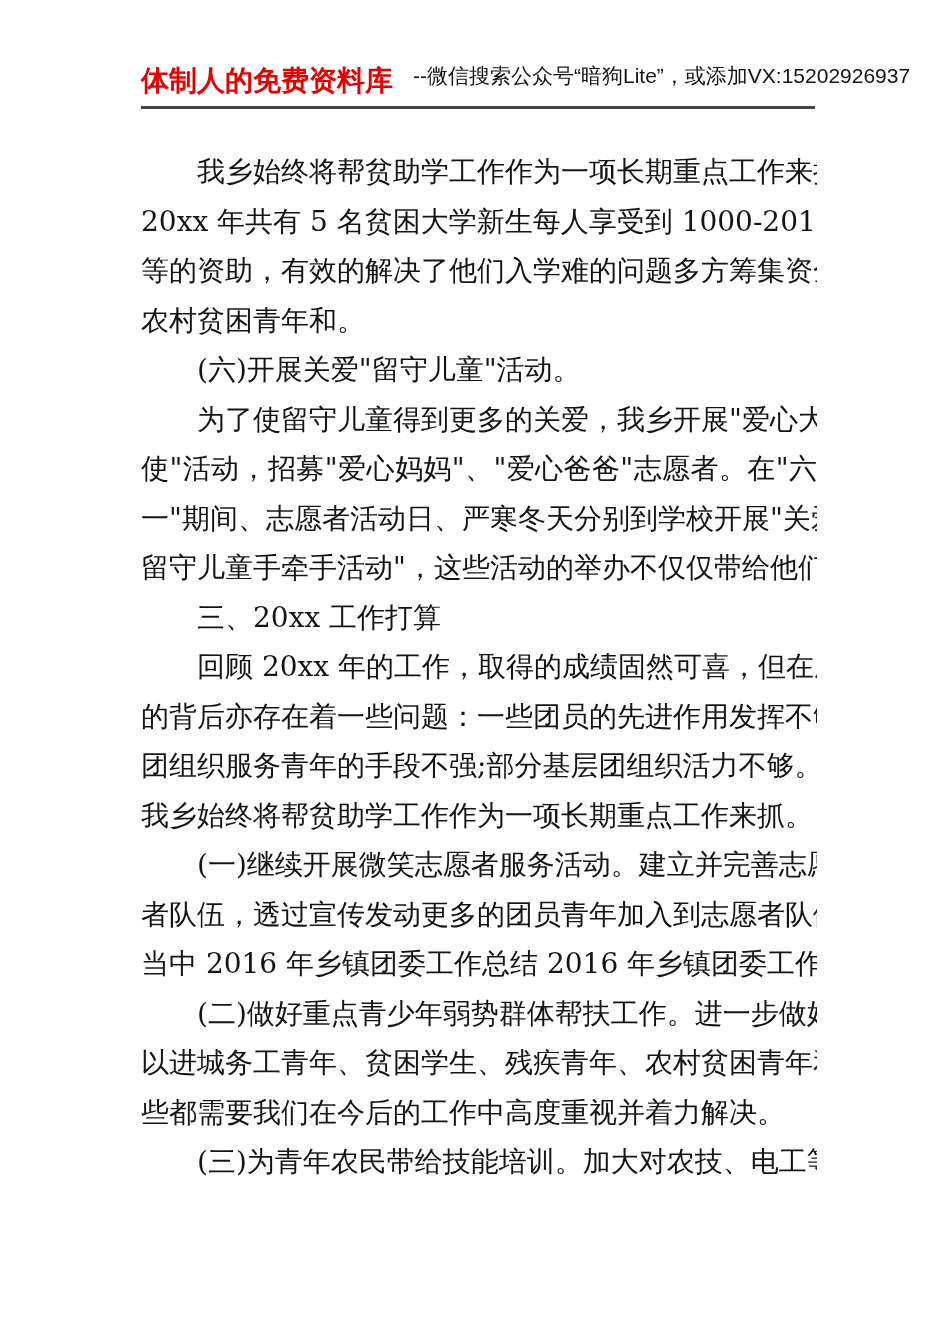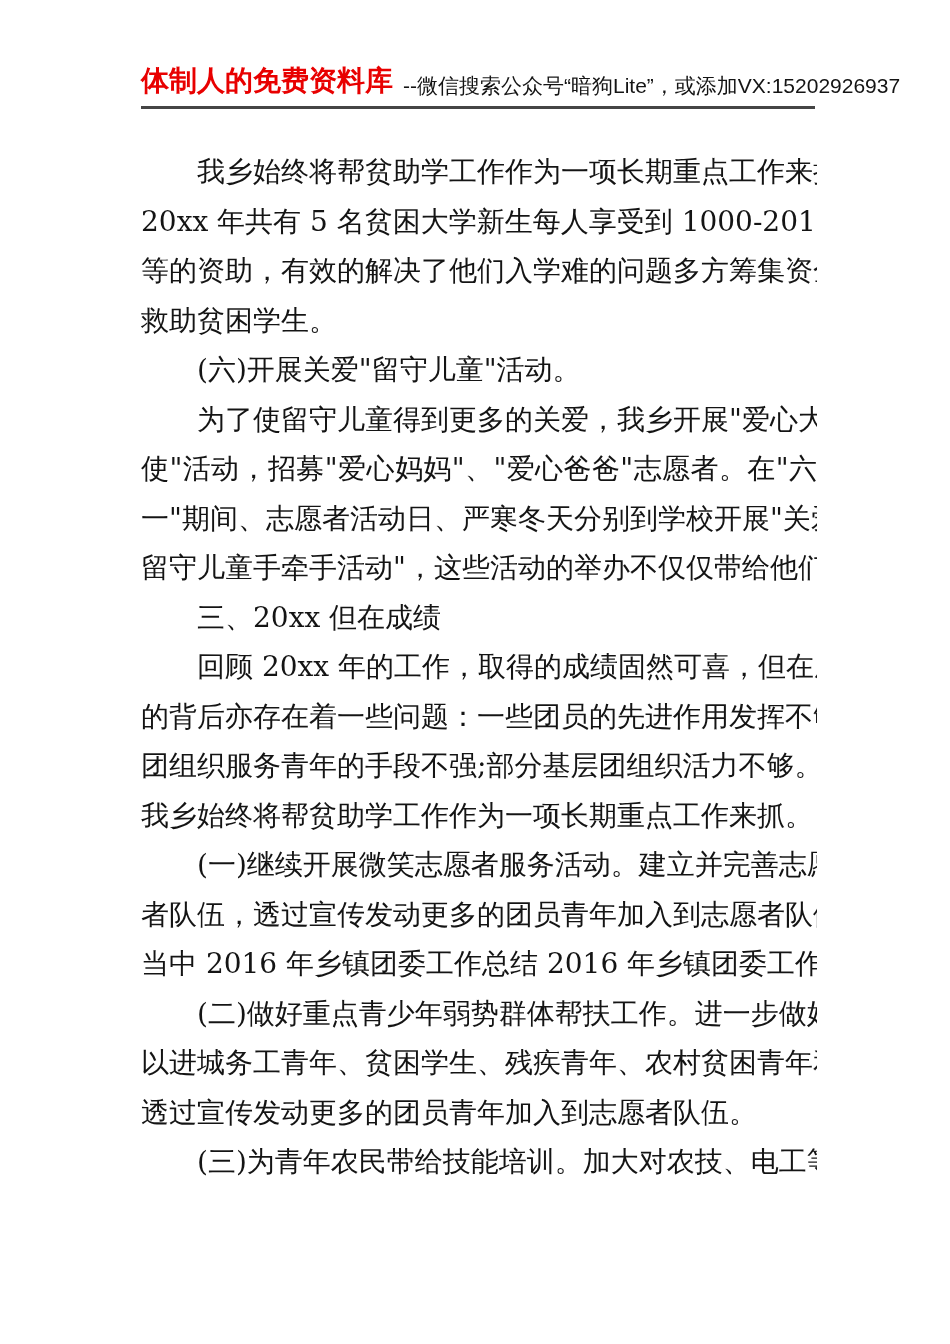--- a/index.html
+++ b/index.html
@@ -17,35 +17,35 @@
     background: #ffffff;
     box-sizing: border-box;
     padding: 62px 135px 0 141px;
     font-family: "DejaVu Serif", "Liberation Serif", serif;
     color: #141414;
   }
   .header {
     width: 674px;
     white-space: nowrap;
     display: flex;
-    align-items: flex-end;
+    align-items: flex-start;
   }
   .brand {
     font-family: "Liberation Sans", sans-serif;
     font-weight: bold;
     font-size: 28px;
     color: #e80000;
     letter-spacing: 0px;
     flex: 0 0 auto;
   }
   .tagline {
     font-family: "Liberation Sans", sans-serif;
     font-size: 21px;
     color: #141414;
-    margin-left: 10px;
+    margin-left: 20px;
     flex: 0 0 auto;
   }
   .divider {
     width: 674px;
     height: 3px;
     background: #454545;
     margin-top: 6px;
   }
   .doc-body {
     margin-top: 38px;
@@ -80,47 +80,47 @@
   <div class="header">
     <span class="brand">体制人的免费资料库</span>
     <span class="tagline">--微信搜索公众号“暗狗Lite”，或添加VX:15202926937</span>
   </div>
   <div class="divider"></div>
   <div class="doc-body">
       <div class="para">
         <div class="line indent fill">我乡始终将帮贫助学工作作为一项长期重点工作来抓，</div>
         <div class="line fill">20xx 年共有 5 名贫困大学新生每人享受到 1000-2016 元不</div>
         <div class="line fill">等的资助，有效的解决了他们入学难的问题多方筹集资金</div>
-        <div class="line">救助贫困学生。</div>
+        <div class="line">农村贫困青年和。</div>
       </div>
       <div class="para">
         <div class="line indent">(六)开展关爱"留守儿童"活动。</div>
       </div>
       <div class="para">
         <div class="line indent fill">为了使留守儿童得到更多的关爱，我乡开展"爱心大</div>
         <div class="line fill">使"活动，招募"爱心妈妈"、"爱心爸爸"志愿者。在"六</div>
         <div class="line fill">一"期间、志愿者活动日、严寒冬天分别到学校开展"关爱</div>
         <div class="line fill">留守儿童手牵手活动"，这些活动的举办不仅仅带给他们的</div>
       </div>
       <div class="para">
-        <div class="line indent">三、20xx 但在成绩</div>
+        <div class="line indent">三、20xx 工作打算</div>
       </div>
       <div class="para">
         <div class="line indent fill">回顾 20xx 年的工作，取得的成绩固然可喜，但在成绩</div>
         <div class="line fill">的背后亦存在着一些问题：一些团员的先进作用发挥不够；</div>
         <div class="line fill">团组织服务青年的手段不强;部分基层团组织活力不够。这</div>
         <div class="line">我乡始终将帮贫助学工作作为一项长期重点工作来抓。</div>
       </div>
       <div class="para">
         <div class="line indent fill">(一)继续开展微笑志愿者服务活动。建立并完善志愿</div>
         <div class="line fill">者队伍，透过宣传发动更多的团员青年加入到志愿者队伍</div>
         <div class="line">当中 2016 年乡镇团委工作总结 2016 年乡镇团委工作总结。</div>
       </div>
       <div class="para">
         <div class="line indent fill">(二)做好重点青少年弱势群体帮扶工作。进一步做好</div>
         <div class="line fill">以进城务工青年、贫困学生、残疾青年、农村贫困青年和</div>
-        <div class="line">透过宣传发动更多的团员青年加入到志愿者队伍。</div>
+        <div class="line">些都需要我们在今后的工作中高度重视并着力解决。</div>
       </div>
       <div class="para">
         <div class="line indent fill">(三)为青年农民带给技能培训。加大对农技、电工等</div>
       </div>
     </div>
 </div>
 
 </body></html>

